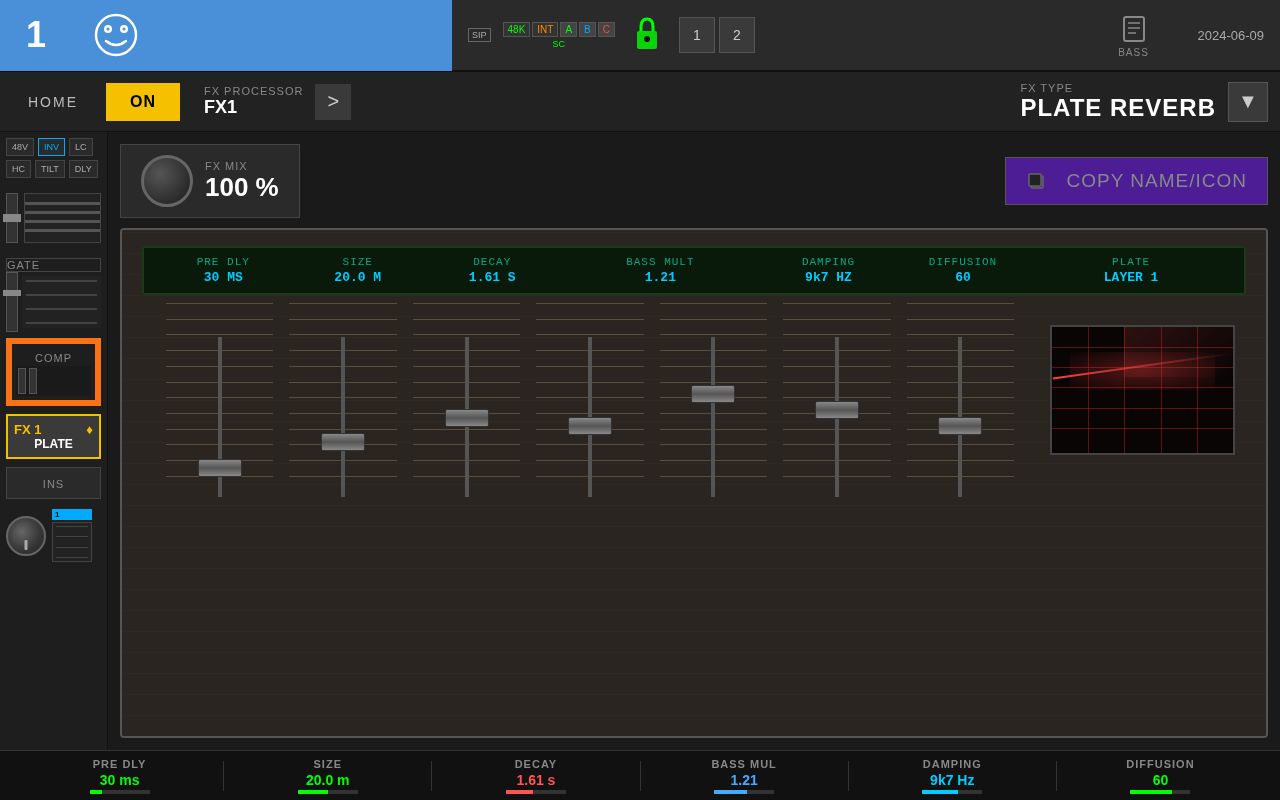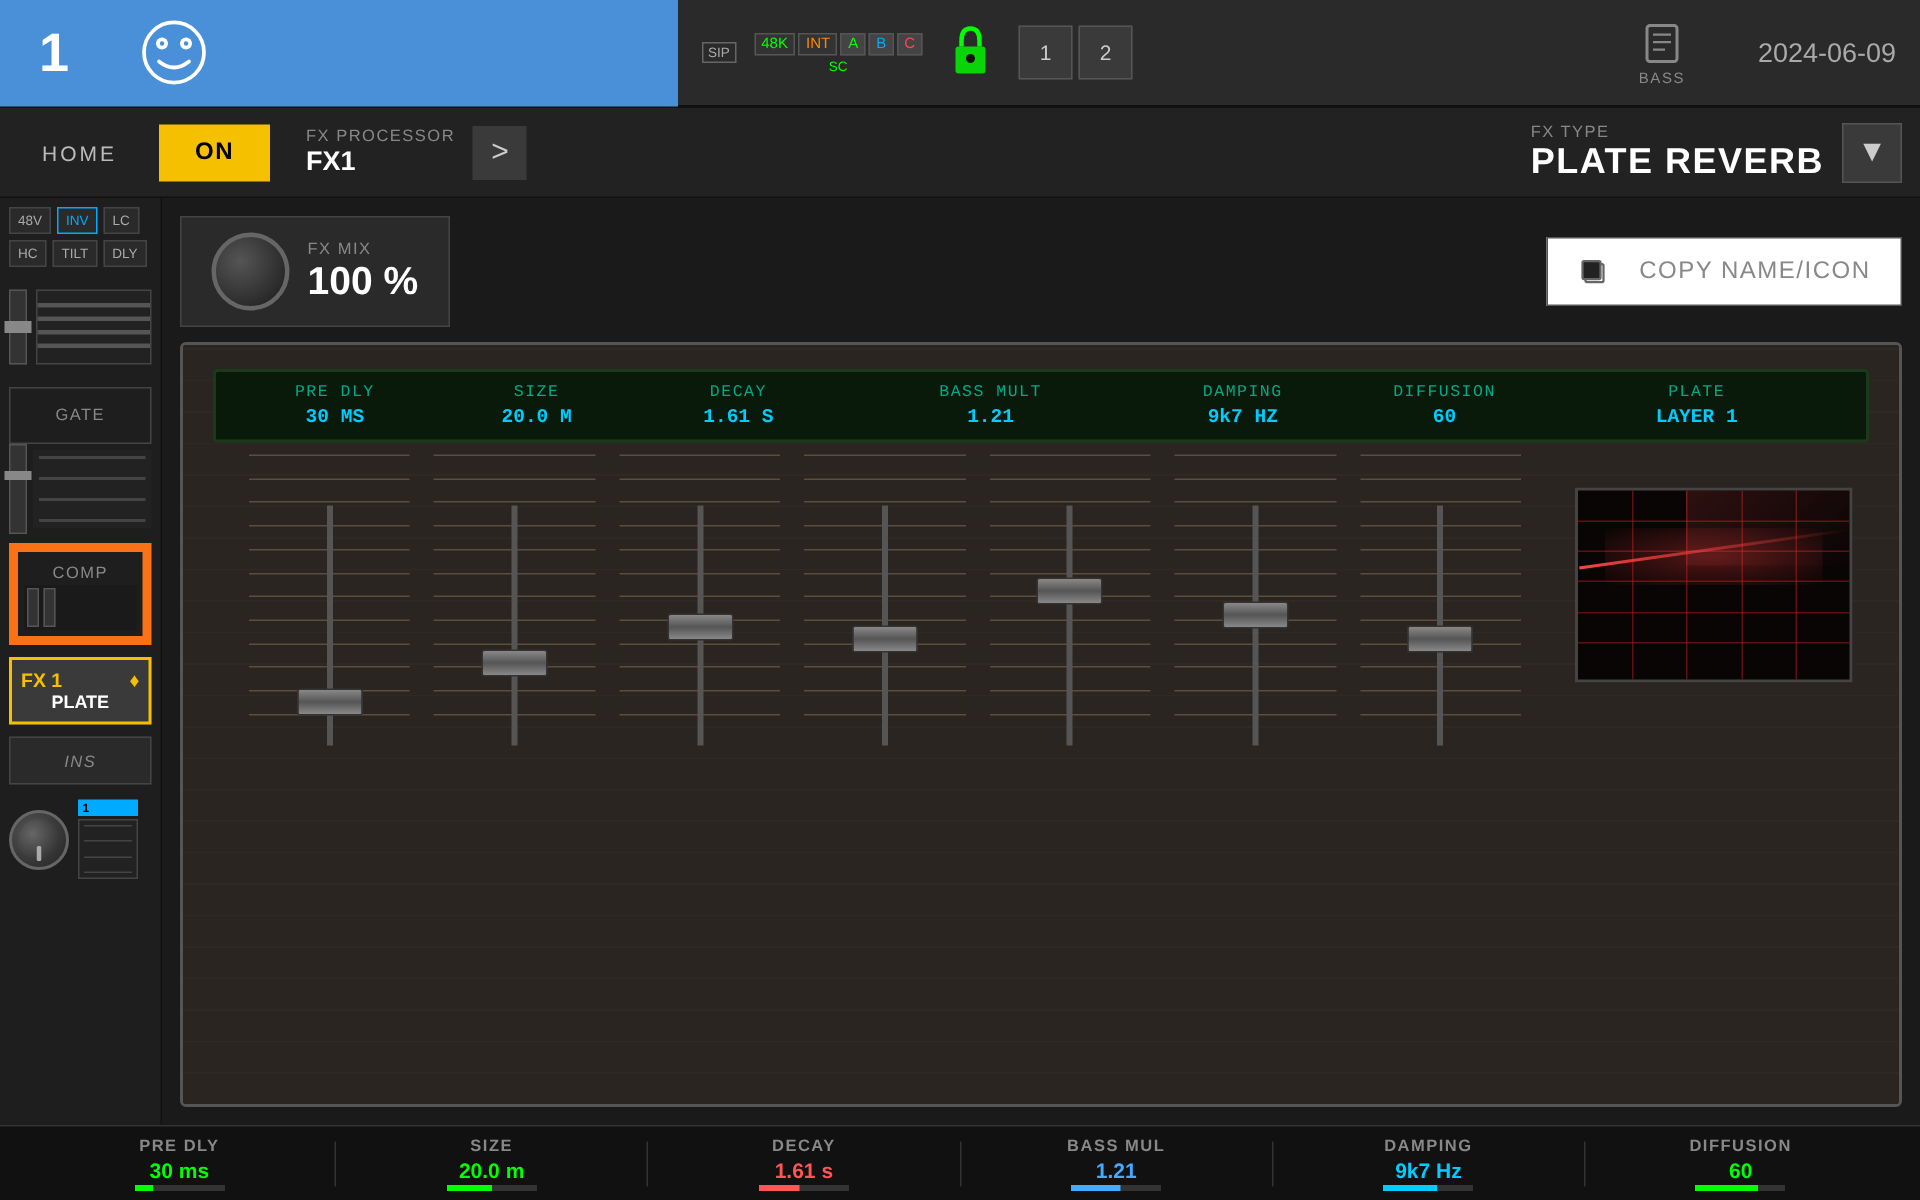--- a/index.html
+++ b/index.html
@@ -143,21 +143,21 @@
       text-align: right;
       margin-left: auto;
     }
     .clock-time {
       font-size: 28px;
       font-weight: bold;
       color: #fff;
       letter-spacing: 2px;
     }
     .clock-date {
-      font-size: 18px;
+      font-size: 13px;
       color: #aaa;
       text-align: right;
     }
 
     
     .second-bar {
       display: flex;
       align-items: center;
       height: 60px;
       background: #222;
@@ -267,22 +267,21 @@
     .sidebar-sliders {
       padding: 4px 6px;
     }
     .gate-section {
       padding: 6px;
     }
     .gate-label {
       font-size: 11px;
       color: #888;
       letter-spacing: 1px;
-      text-align: center;
-      padding: 12px 0;
+      padding: 0 0;
       border: 1px solid #444;
       cursor: pointer;
     }
     .vert-slider {
       width: 12px;
       height: 60px;
       background: #333;
       border: 1px solid #555;
       position: relative;
       display: flex;
@@ -322,21 +321,20 @@
       background: #2a2a2a;
       border: 1px solid #444;
       padding: 6px;
       cursor: pointer;
       text-align: center;
     }
     .ins-label {
       font-size: 11px;
       color: #888;
       letter-spacing: 1px;
-      font-style: italic;
     }
     .knob-area {
       padding: 6px;
       display: flex;
       align-items: center;
       gap: 6px;
     }
     .knob {
       width: 40px;
       height: 40px;
@@ -393,25 +391,25 @@
       color: #888;
       letter-spacing: 1px;
     }
     .fx-mix-value {
       font-size: 26px;
       font-weight: bold;
       color: #fff;
     }
     .copy-name-btn {
       margin-left: auto;
-      background: #ffffff;
+      background: #4c1d95;
       border: 1px solid #555;
       color: #888;
       padding: 12px 20px;
-      font-size: 16px;
+      font-size: 19px;
       letter-spacing: 1px;
       display: flex;
       align-items: center;
       gap: 21px;
       cursor: pointer;
     }
 
     
     .fx-panel {
       flex: 1;

